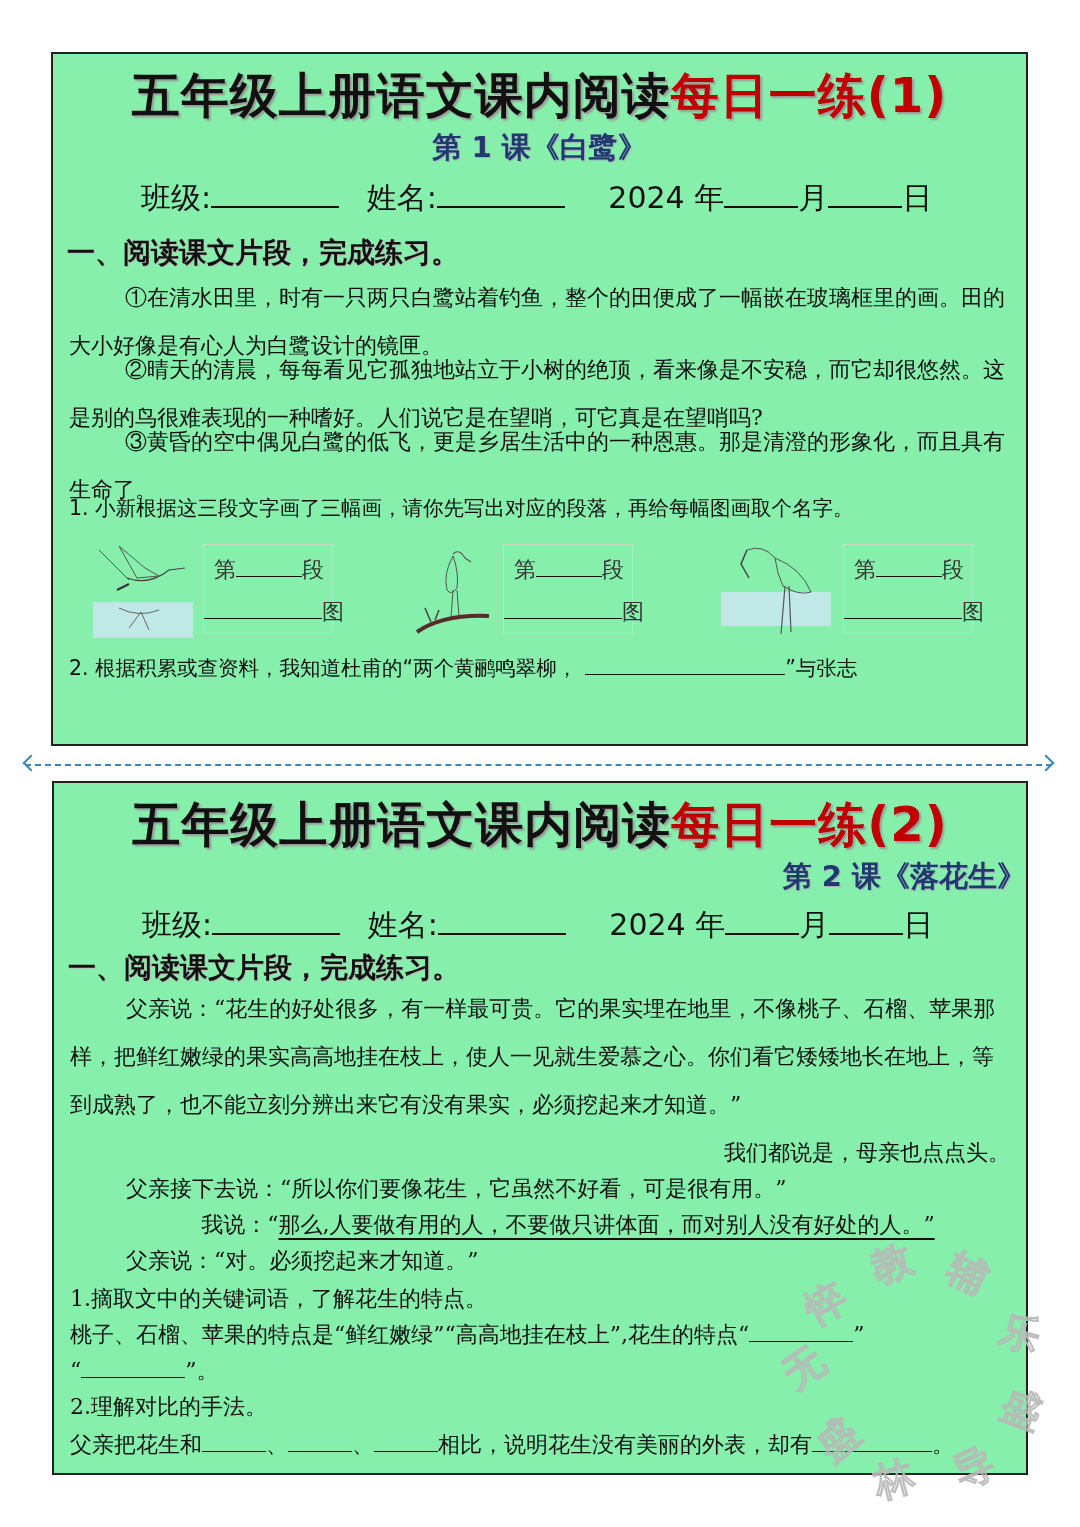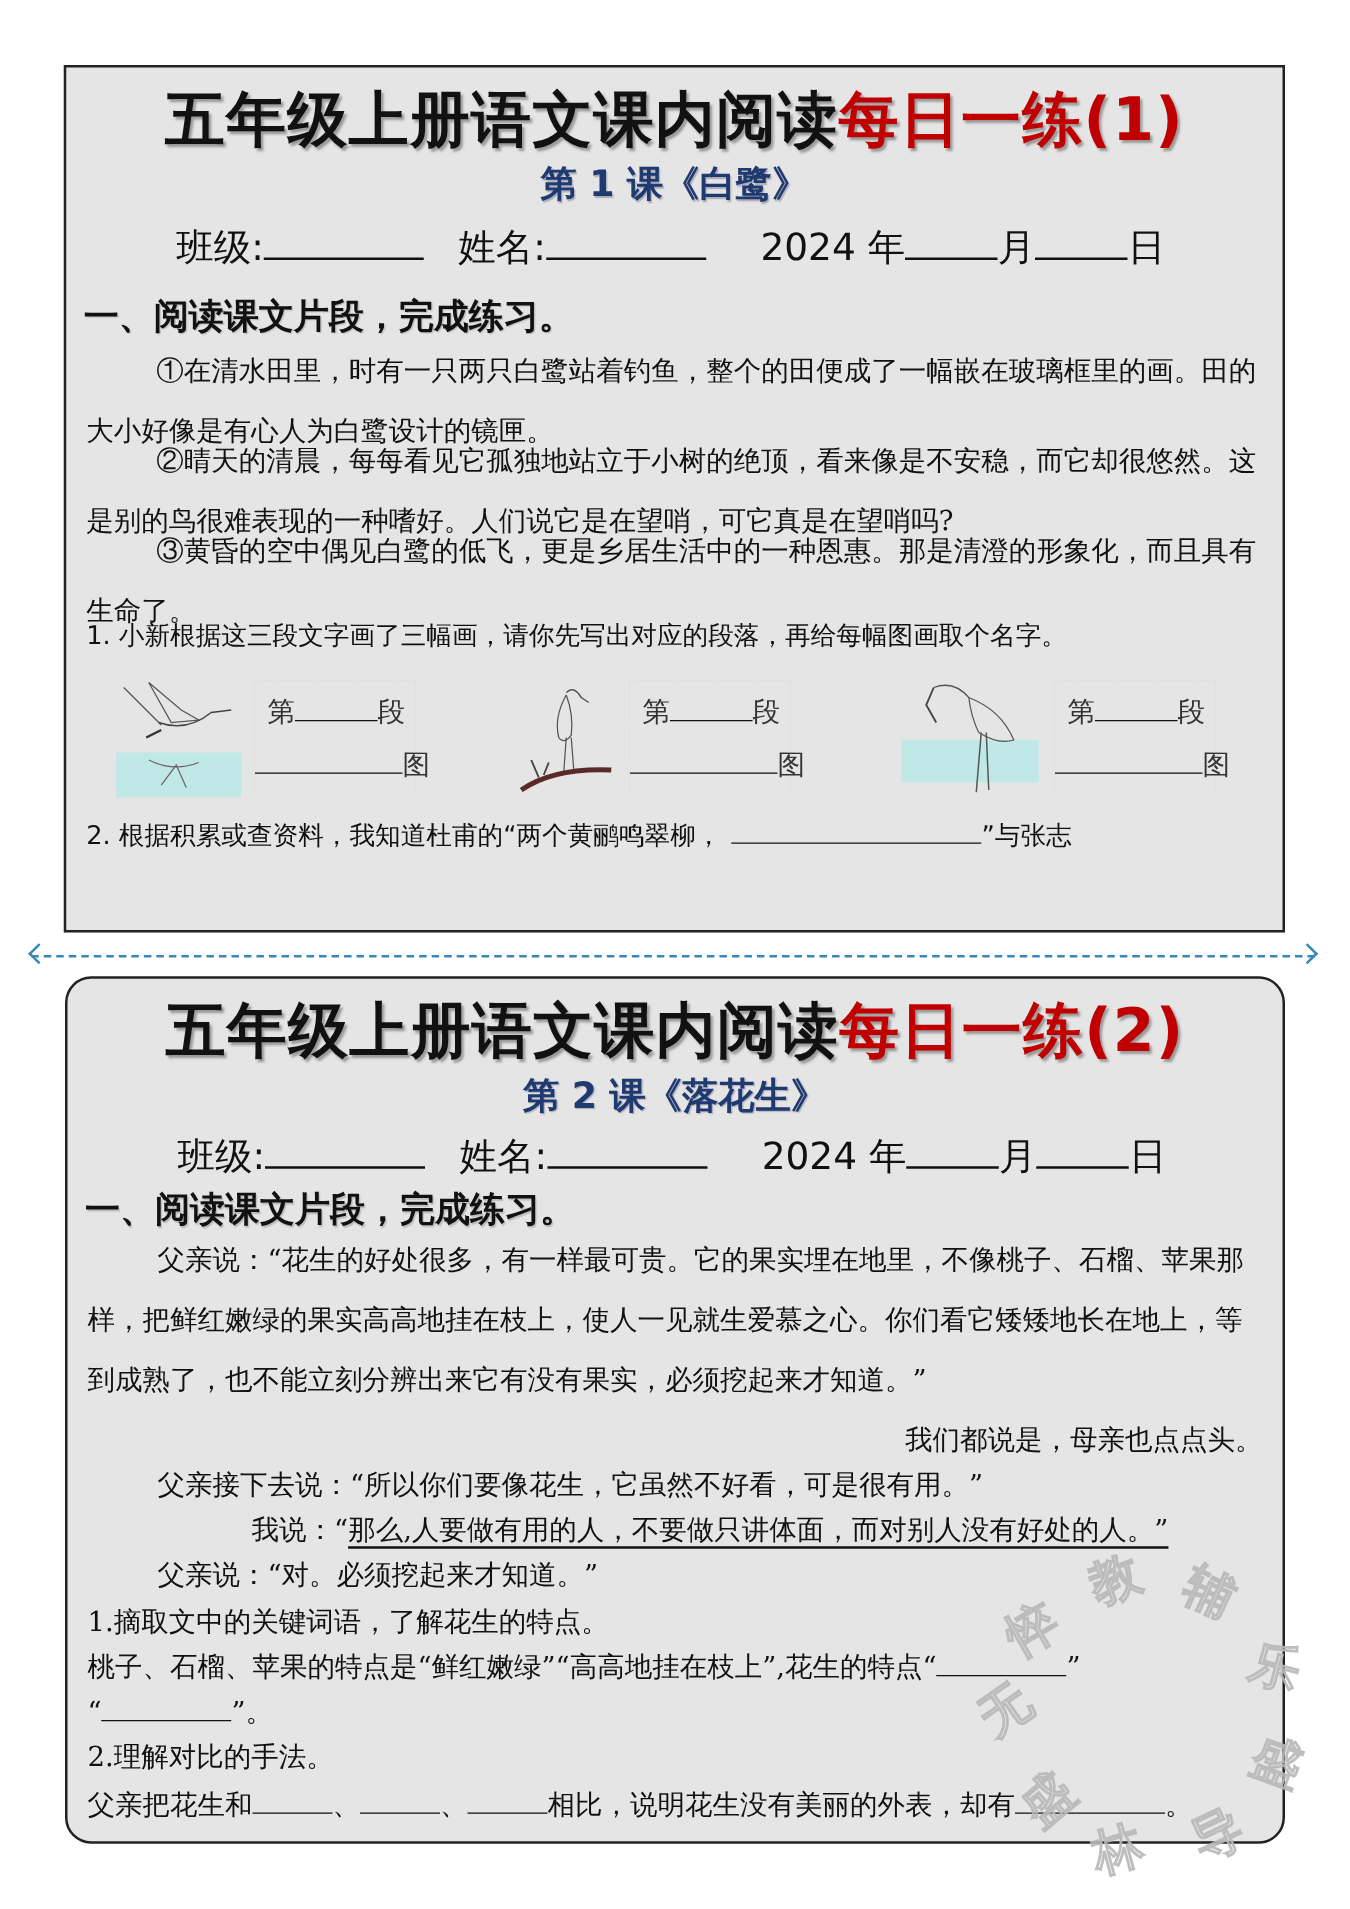--- a/index.html
+++ b/index.html
@@ -1,20 +1,20 @@
 <!DOCTYPE html>
 <html><head>
 <meta charset="utf-8">
 <style>
   html, body { margin:0; padding:0; background:#ffffff; }
   body { width:1080px; height:1527px; position:relative; overflow:hidden;
          font-family:"DejaVu Serif","Liberation Serif",serif; color:#111; }
-  .box { position:absolute; border:2px solid #222; background:#e5e5e5; box-sizing:border-box; }
+  .box { position:absolute; border:2px solid #222; background:#86efac; box-sizing:border-box; }
   #box1 { left:51px; top:52px; width:977px; height:694px; }
-  #box2 { left:52px; top:781px; width:976px; height:694px;border-radius:21px; }
+  #box2 { left:52px; top:781px; width:976px; height:694px; }
   .title { position:absolute; left:0; right:0; text-align:center; font-family:"DejaVu Sans","Liberation Sans",sans-serif;
            font-weight:bold; font-size:48px; letter-spacing:1px; color:#111; text-shadow:2px 2px 2px #999; white-space:nowrap; }
   .title .red { color:#c00000; }
   .subtitle { position:absolute; left:0; right:0; text-align:center; font-family:"DejaVu Sans","Liberation Sans",sans-serif;
               font-weight:bold; font-size:29px; color:#1f3a6e; text-shadow:1px 1px 1px #aab; }
   .infoline { position:absolute; left:88px; font-family:"DejaVu Sans","Liberation Sans",sans-serif; font-size:30px; color:#111; white-space:nowrap; }
   .blank { display:inline-block; border-bottom:2px solid #111; height:26px; vertical-align:baseline; }
   .section { position:absolute; left:14px; font-family:"DejaVu Sans","Liberation Sans",sans-serif; font-weight:bold; font-size:28px; text-shadow:1px 1px 1px #bbb; }
   .para { position:absolute; left:16px; right:16px; font-size:22px; line-height:48px; color:#111; }
   .indent { text-indent:56px; }
@@ -104,21 +104,21 @@
 
 <div class="arrow">
   <span class="lh"></span>
   <span class="rh"></span>
 </div>
 
 <div class="box" id="box2">
   <div class="title" style="top:10px;">
     <span>五年级上册语文课内阅读</span><span class="red">每日一练(2)</span>
   </div>
-  <div class="subtitle" style="top:74px;">第 2 课《落花生》</div>
+  <div class="subtitle" style="top:74px;text-align:right;">第 2 课《落花生》</div>
 
   <div class="infoline" style="top:122px;">
     <span>班级:</span><span class="blank" style="width:128px"></span>
     <span style="margin-left:18px">姓名:</span><span class="blank" style="width:128px"></span>
     <span style="margin-left:34px">2024 年</span><span class="blank" style="width:74px"></span><span>月</span><span class="blank" style="width:74px"></span><span>日</span>
   </div>
 
   <div class="section" style="top:166px; font-weight:bold;">一、阅读课文片段，完成练习。</div>
 
   <div class="para indent" style="top:202px;">父亲说：“花生的好处很多，有一样最可贵。它的果实埋在地里，不像桃子、石榴、苹果那样，把鲜红嫩绿的果实高高地挂在枝上，使人一见就生爱慕之心。你们看它矮矮地长在地上，等到成熟了，也不能立刻分辨出来它有没有果实，必须挖起来才知道。”</div>

